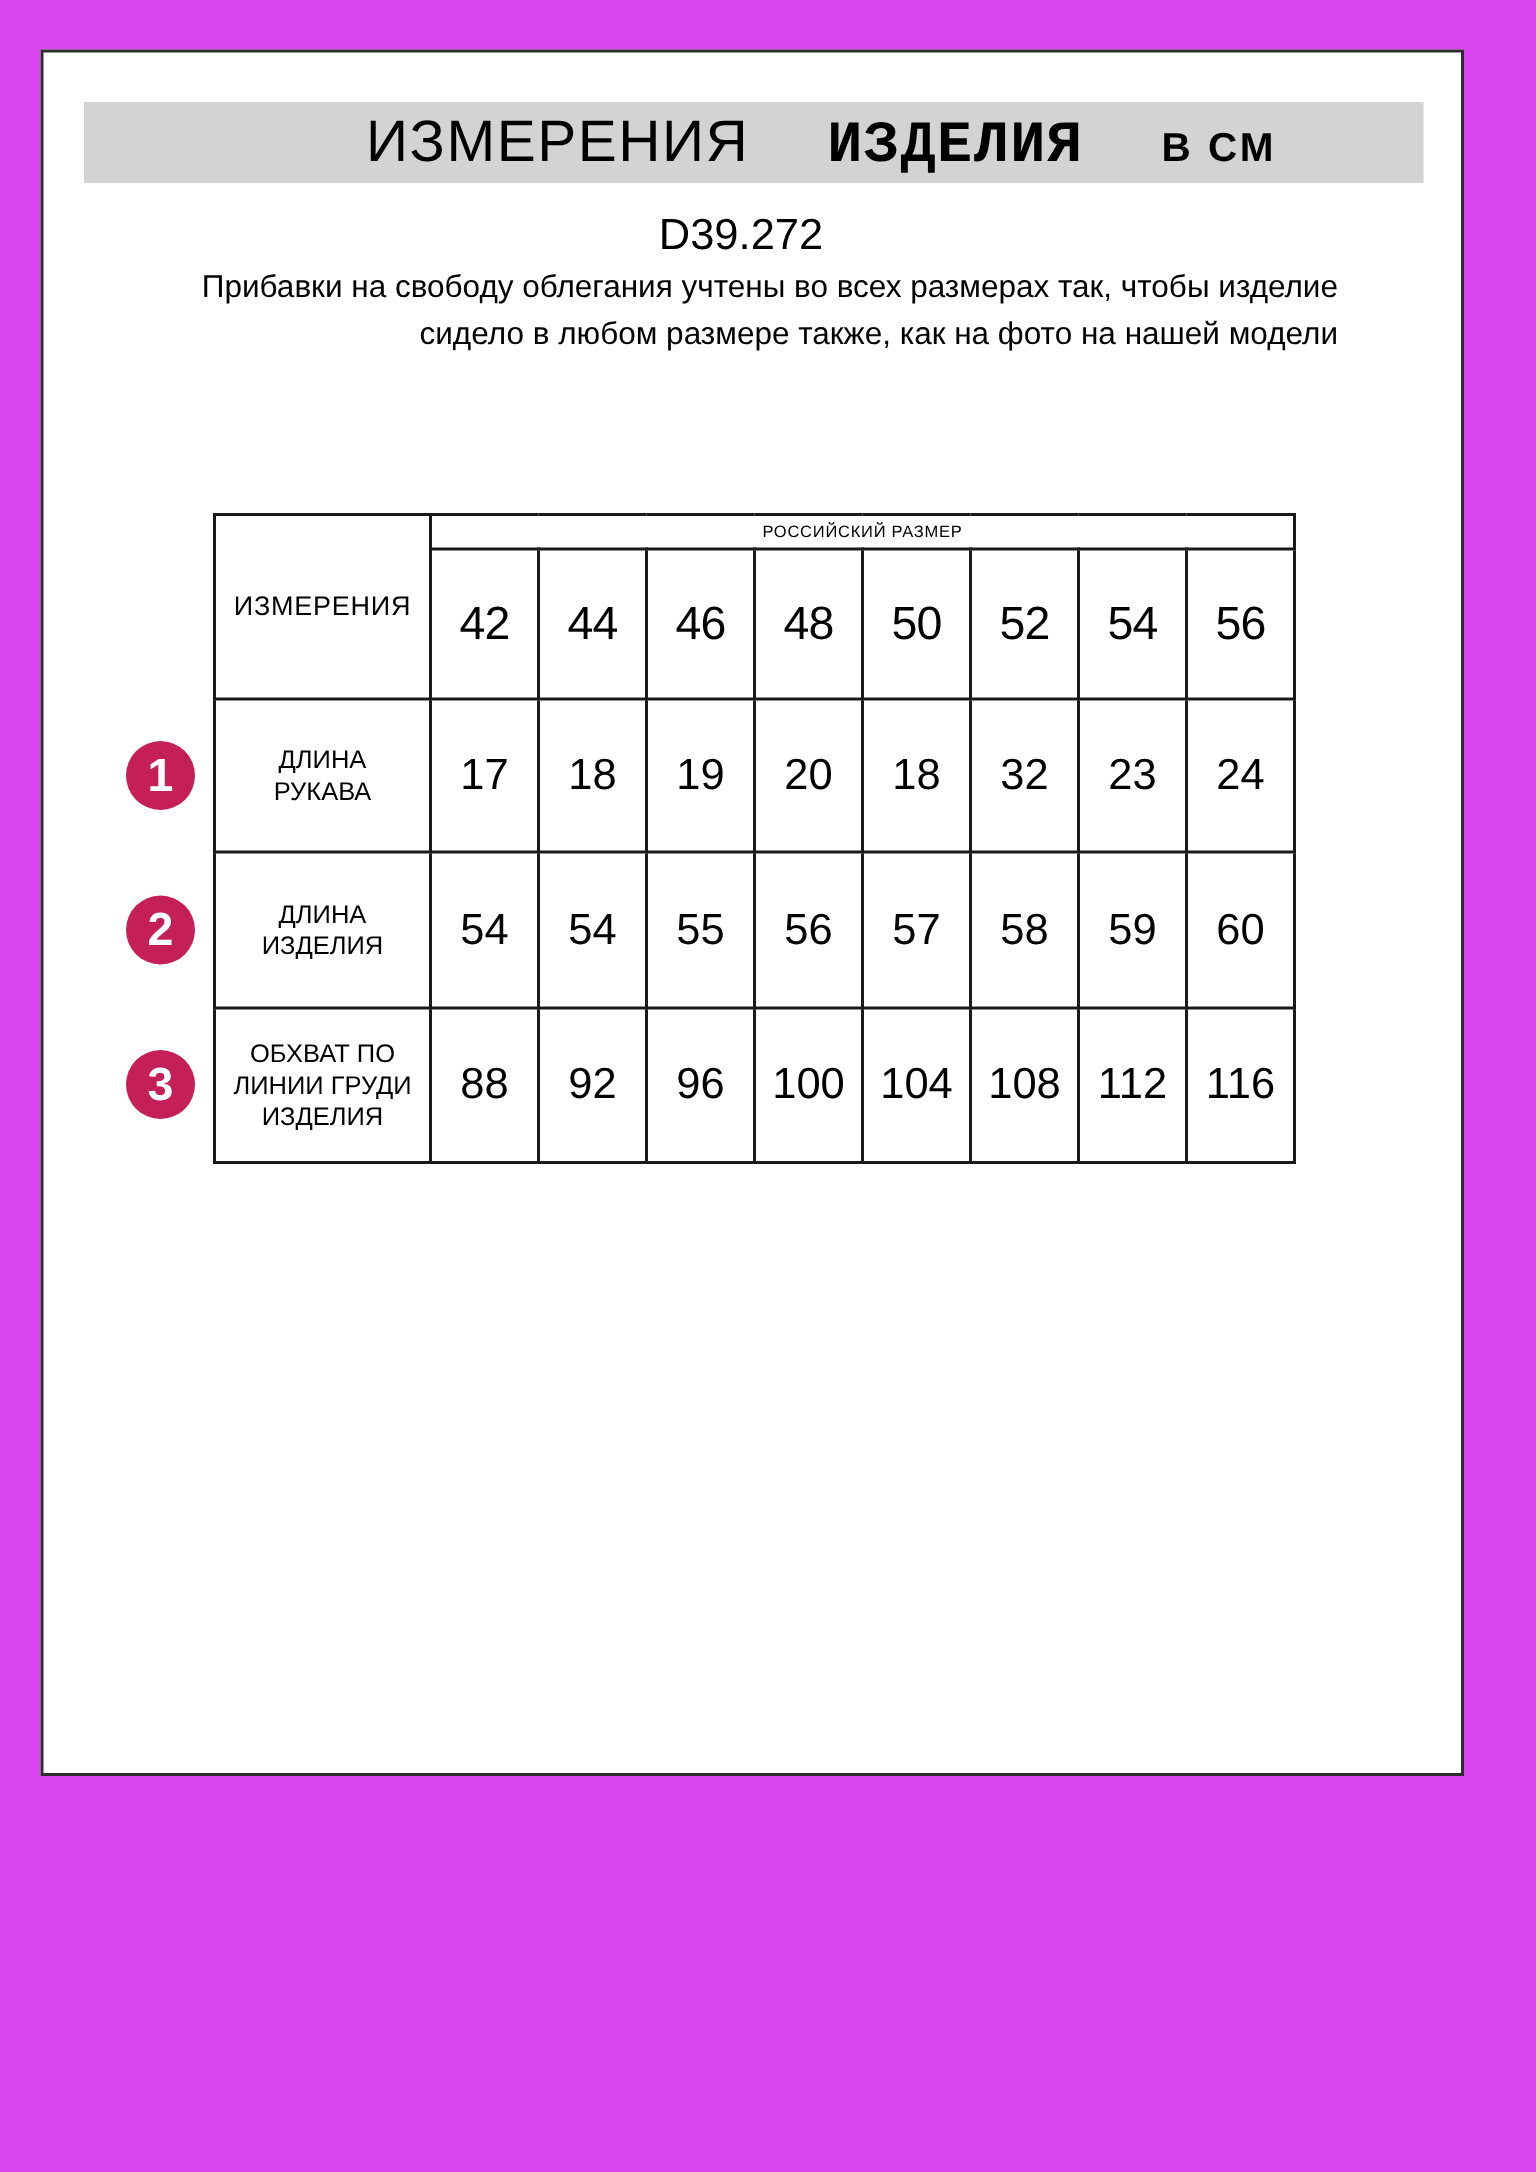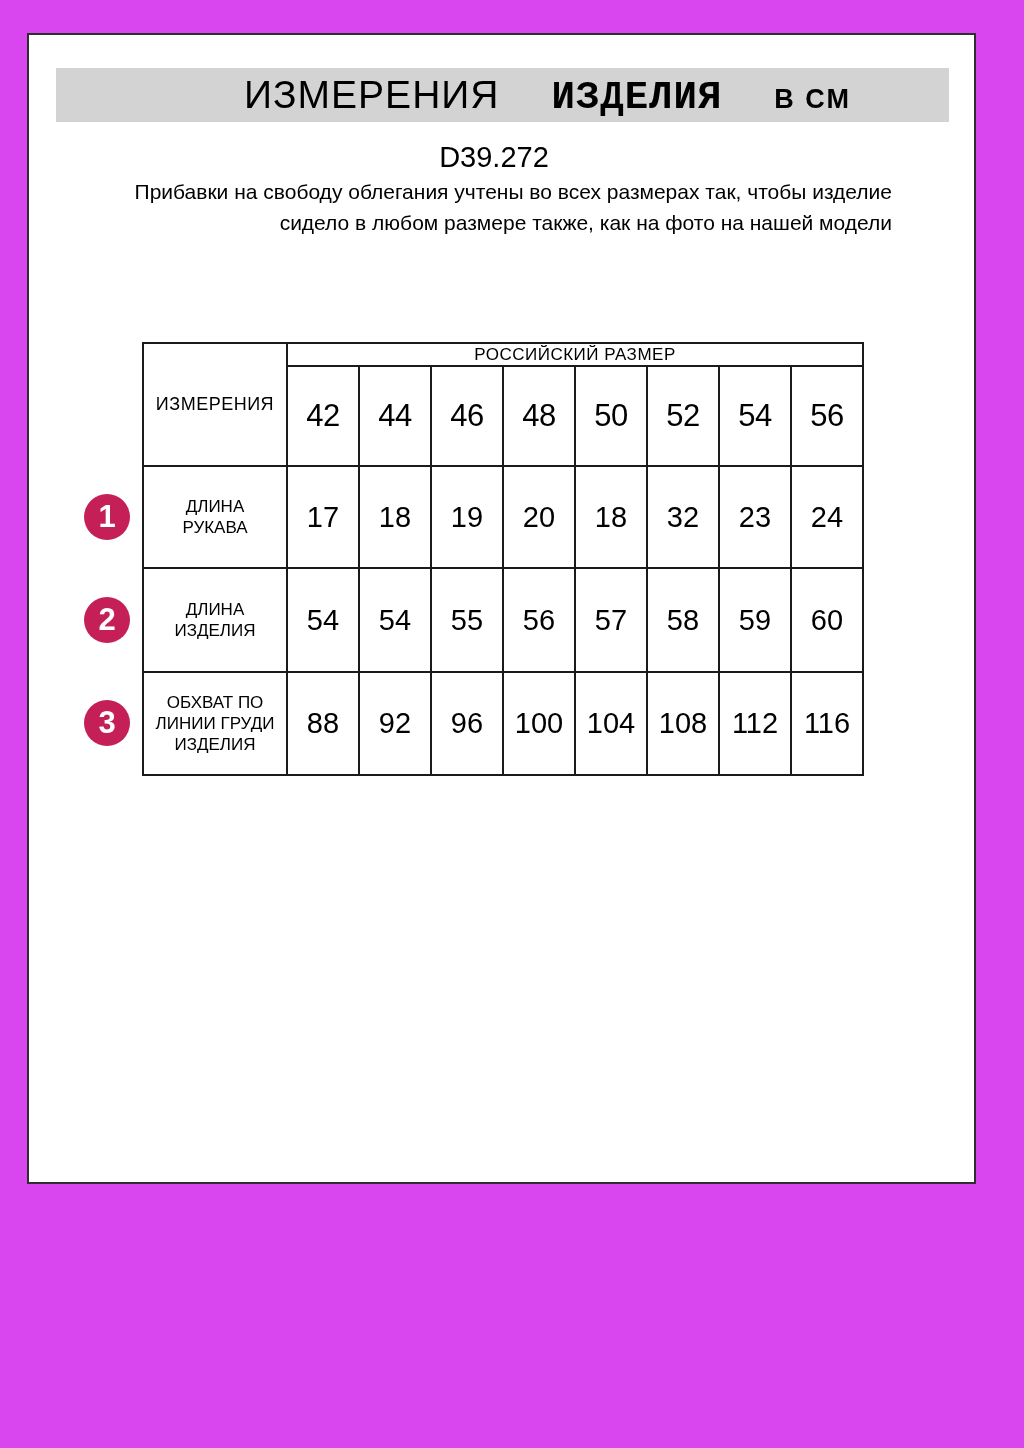--- a/index.html
+++ b/index.html
@@ -66,21 +66,21 @@
     font-weight: 400;
   }
   col.c-label { width: 144px; }
   col.c-size  { width: 72px; }
   tr.r-group { height: 23px; }
   tr.r-sizes { height: 100px; padding-left: 40px; }
   tr.r-data1 { height: 102px; }
   tr.r-data2 { height: 104px; }
   tr.r-data3 { height: 103px; }
   .corner-label { font-size: 18px; letter-spacing: 0.5px; }
-  .group-label  { font-size: 17px; letter-spacing: 0.5px; }
+  .group-label  { font-size: 11px; letter-spacing: 0.5px; }
   .size-head    { font-size: 31px; font-weight: 900; letter-spacing: -0.5px; }
   .row-label    { font-size: 17px; line-height: 21px; padding: 0 9px !important; }
   .val          { font-size: 29px; }
   .badge {
     position: absolute;
     left: 84px;
     width: 46px; height: 46px;
     border-radius: 50%;
     background: var(--badge, #c41f56);
     color: #ffffff;

